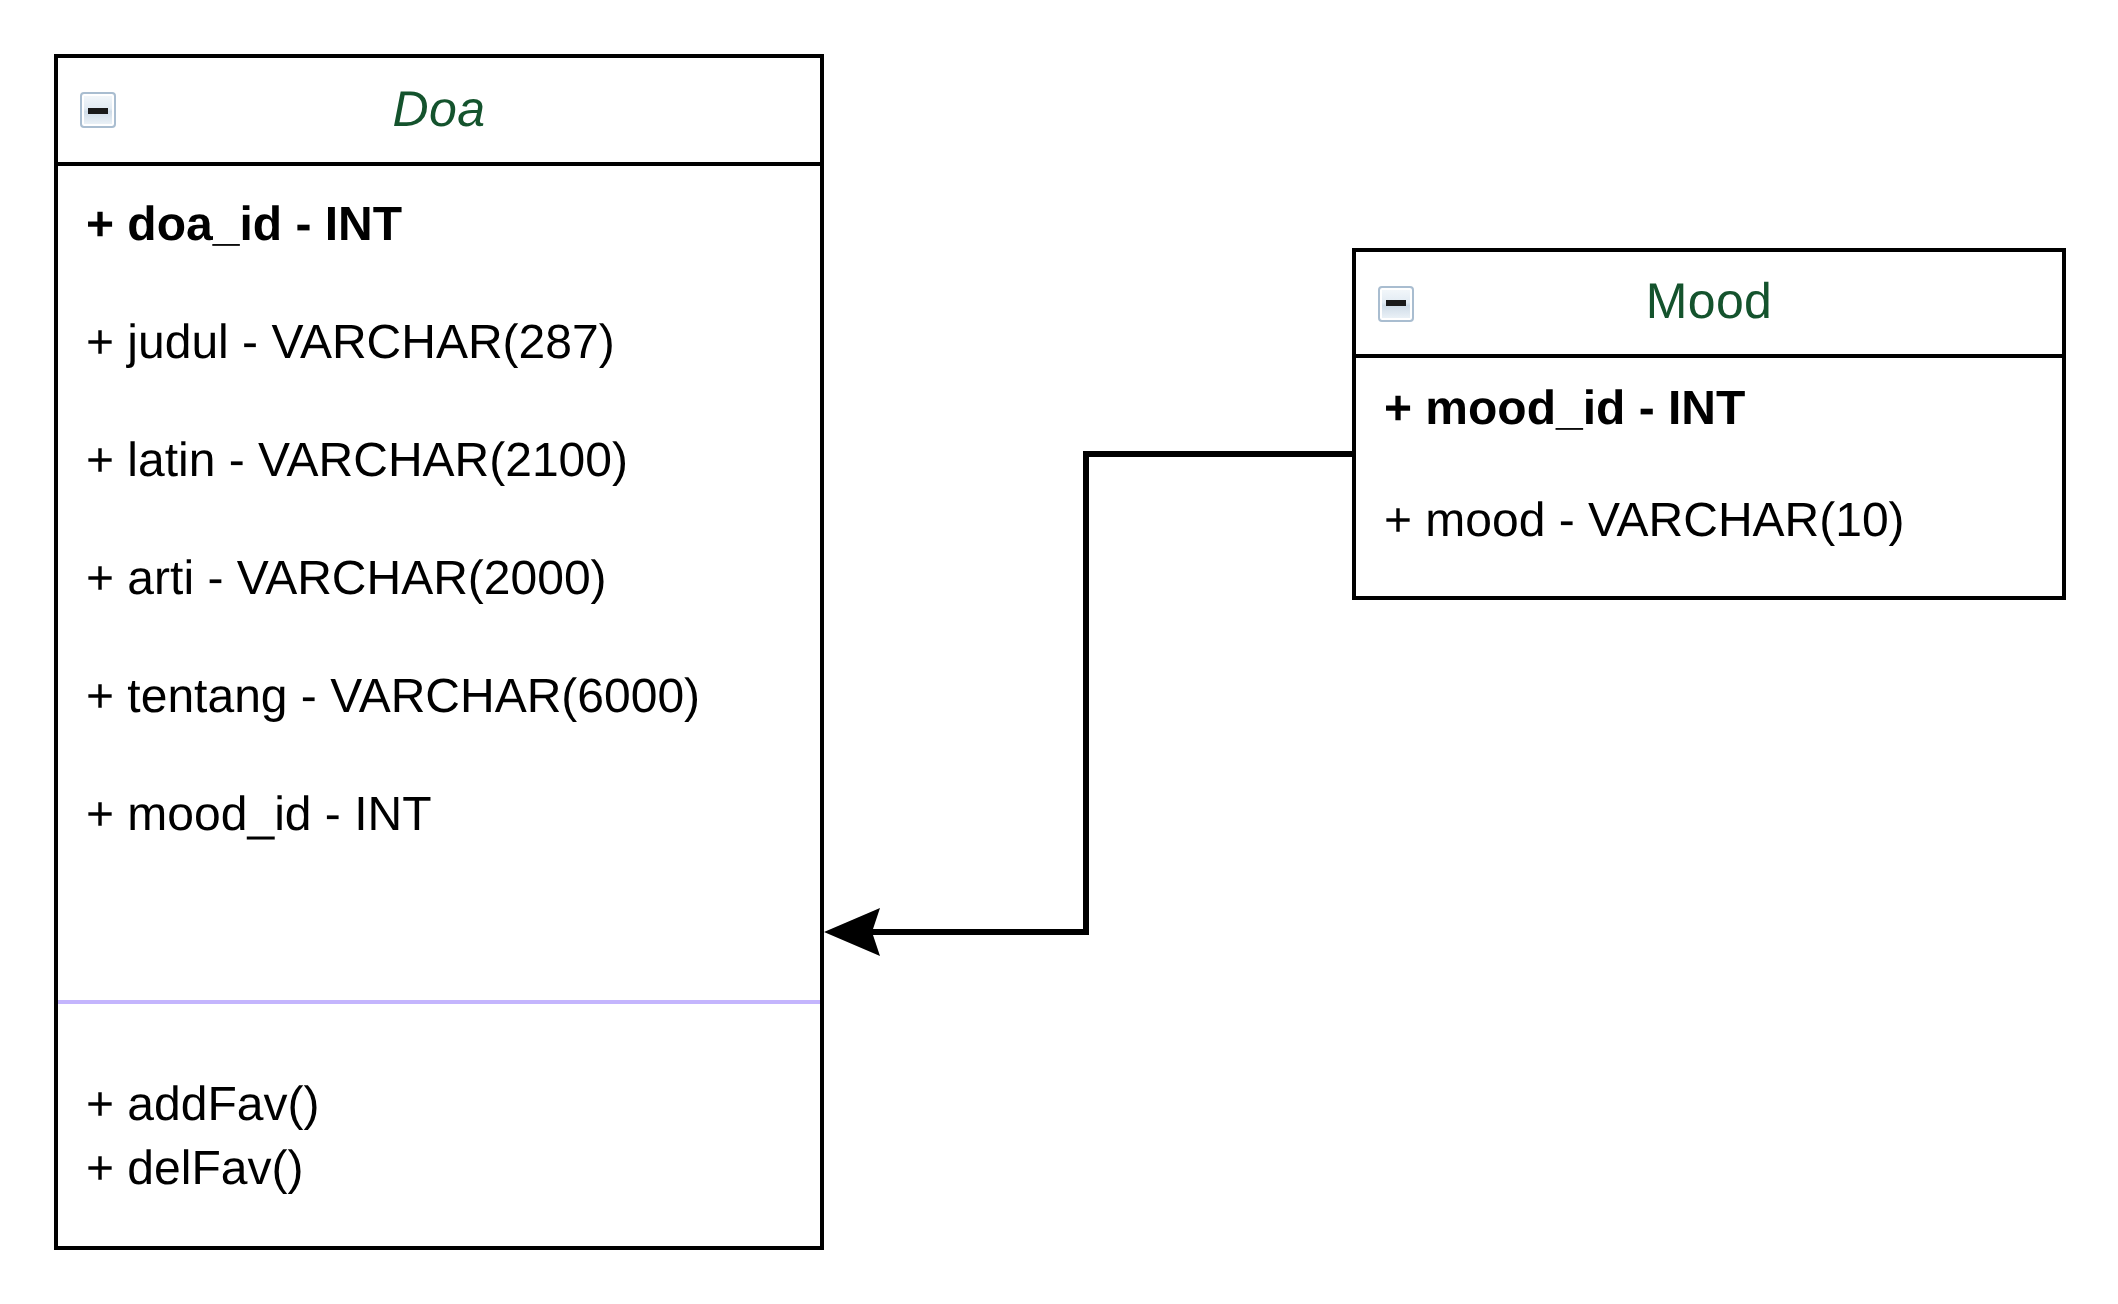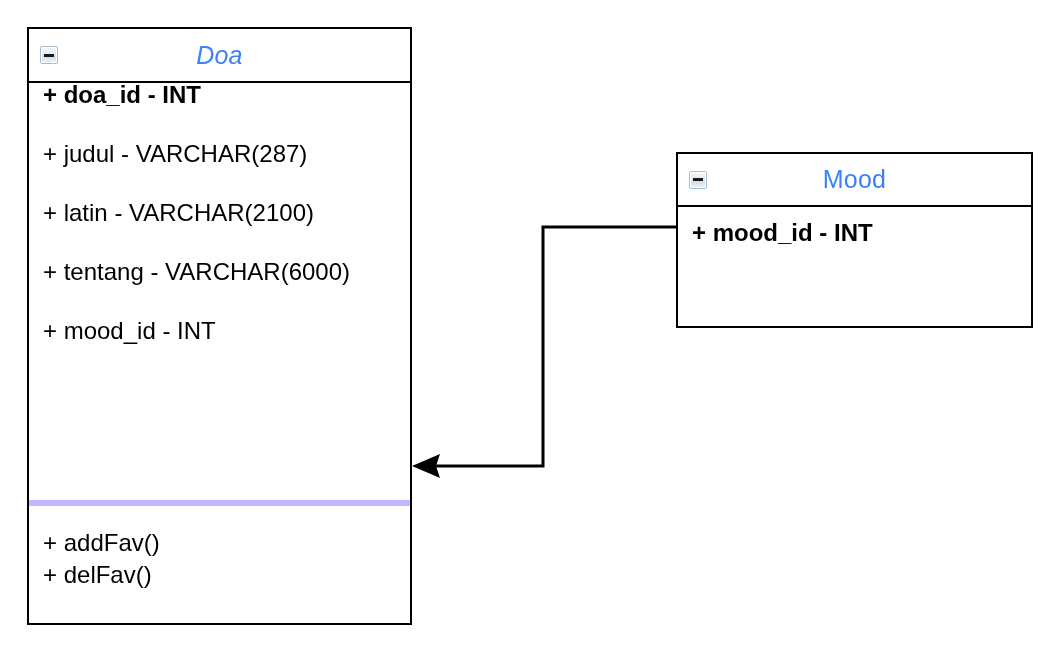--- a/index.html
+++ b/index.html
@@ -19,37 +19,37 @@
 
   
   .uml-class {
     position: absolute;
     box-sizing: border-box;
     background: #ffffff;
     border: 2px solid #000000;
     z-index: 3;
   }
   .uml-class.doa  { left: 27px;  top: 27px;  width: 385px; height: 598px; }
-  .uml-class.mood { left: 676px; top: 152px; width: 357px; height: 176px; }
+  .uml-class.mood { left: 676px; top: 124px; width: 357px; height: 176px; }
 
   
   .class-header {
     position: relative;
     box-sizing: border-box;
     border-bottom: 2px solid #000000;
     display: flex;
     align-items: center;
     justify-content: center;
   }
   .doa  .class-header { height: 54px; }
   .mood .class-header { height: 53px; }
 
   .class-title {
     font-size: 25px;
-    color: #3b82f6;
+    color: #14532d;
     line-height: 1;
     text-align: center;
     letter-spacing: 0.2px;
   }
   .class-title.italic { font-style: italic; }
 
   
   .collapse-icon {
     position: absolute;
     left: 11px;
@@ -71,38 +71,38 @@
     width: 10px;
     height: 3px;
     background: #1a1a1a;
   }
 
   
   .class-attrs {
     box-sizing: border-box;
     padding: 0 0 0 14px;
   }
-  .doa  .class-attrs { height: 417px; }
+  .doa  .class-attrs { height: 417px; padding-top: 18px; }
   .mood .class-attrs { height: 119px; padding-top: 14px; }
 
   .attr-row {
     font-size: 24px;
     color: #000000;
     line-height: 1;
     white-space: nowrap;
   }
   .doa  .attr-row { margin-bottom: 35px; }
   .mood .attr-row { margin-bottom: 32px; }
   .attr-row.pk { font-weight: bold; }
 
   
   .class-ops {
     box-sizing: border-box;
-    border-top: 6px solid #c4b5fd;
-    padding: 21px 0 0 14px;
+    border-top: 2px solid #c4b5fd;
+    padding: 35px 0 0 14px;
   }
   .doa .class-ops { height: 123px; }
   .op-row {
     font-size: 24px;
     color: #000000;
     line-height: 1.33;
     white-space: nowrap;
   }
 
   
@@ -132,20 +132,21 @@
       <span class="collapse-icon">
         <span class="bar"></span>
       </span>
       <span class="class-title italic">Doa</span>
     </div>
 
     <div class="class-attrs">
       <div class="attr-row pk">+ doa_id - INT</div>
       <div class="attr-row">+ judul - VARCHAR(287)</div>
       <div class="attr-row">+ latin - VARCHAR(2100)</div>
+      <div class="attr-row">+ arti - VARCHAR(2000)</div>
       <div class="attr-row">+ tentang - VARCHAR(6000)</div>
       <div class="attr-row">+ mood_id - INT</div>
     </div>
 
     <div class="class-ops">
       <div class="op-row">+ addFav()</div>
       <div class="op-row">+ delFav()</div>
     </div>
 
   </div>
@@ -154,17 +155,18 @@
 
     <div class="class-header">
       <span class="collapse-icon">
         <span class="bar"></span>
       </span>
       <span class="class-title">Mood</span>
     </div>
 
     <div class="class-attrs">
       <div class="attr-row pk">+ mood_id - INT</div>
+      <div class="attr-row">+ mood - VARCHAR(10)</div>
     </div>
 
   </div>
 
 </div>
 
 </body></html>

